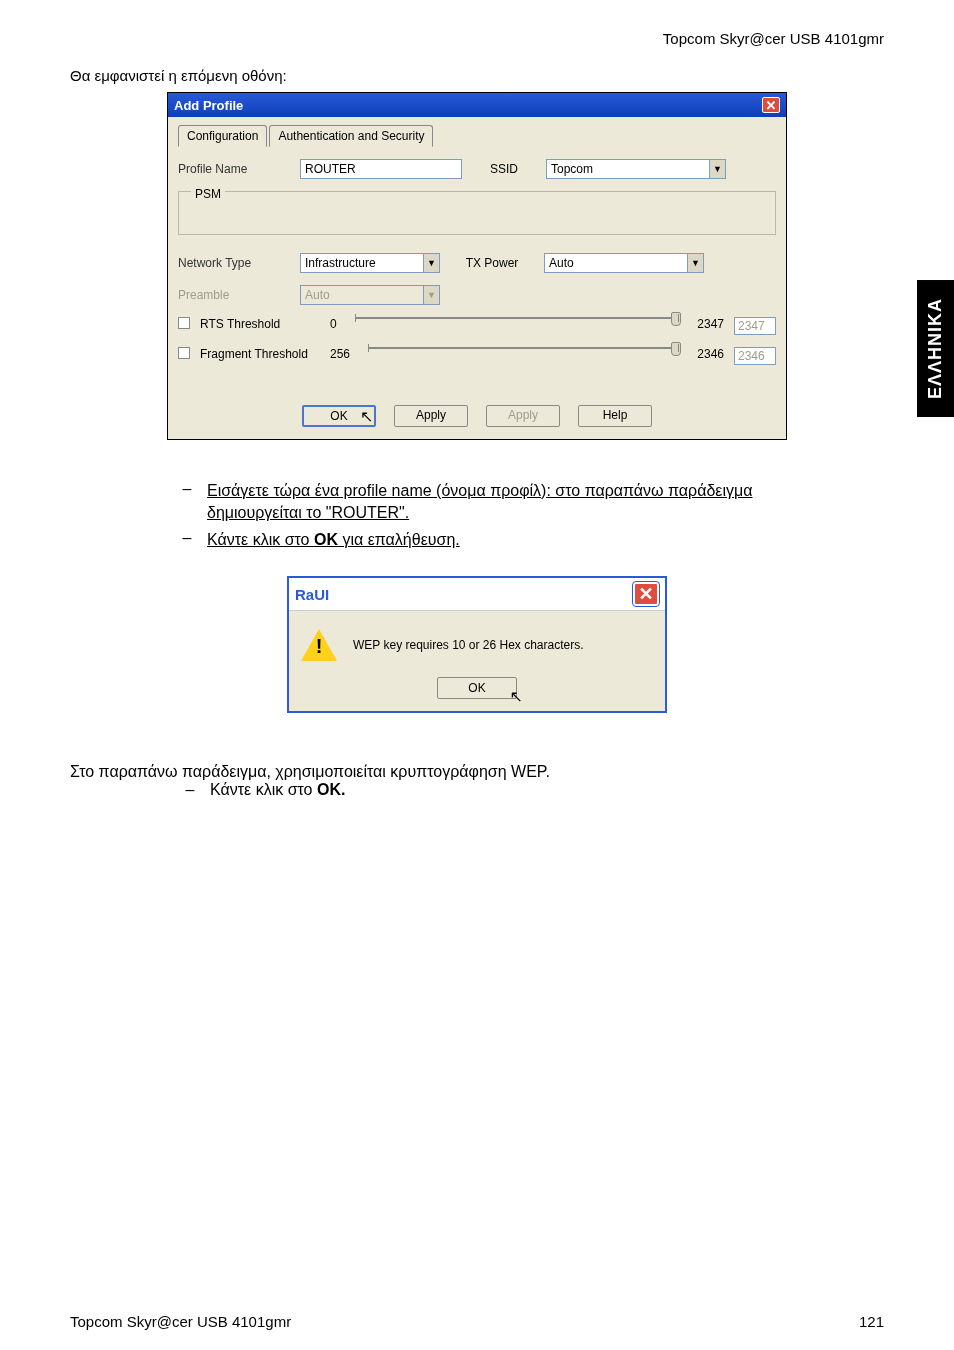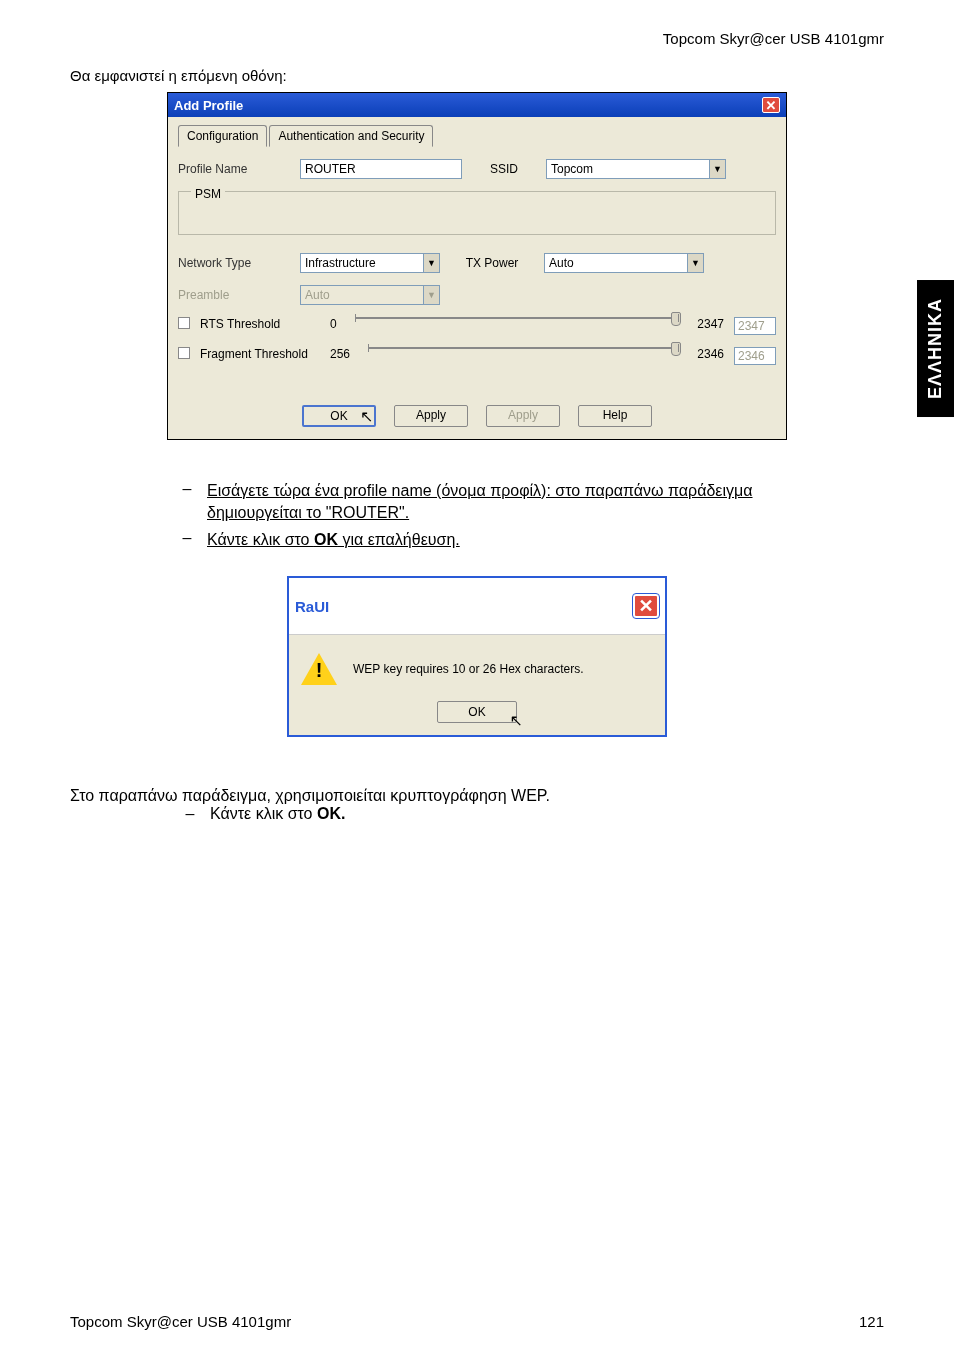--- a/index.html
+++ b/index.html
@@ -219,21 +219,21 @@
     margin: 0 0 30px 0;
     line-height: 1.4;
   }
   .small-dialog {
     width: 380px;
     margin: 0 auto 50px auto;
     border: 2px solid #2a5bd7;
   }
   .small-titlebar {
     background: #fff;
-    padding: 16px 6px;
+    padding: 4px 6px;
     display:flex;
     justify-content:space-between;
     align-items:center;
     border-bottom: 1px solid #ccc;
   }
   .small-title { color:#2a5bd7; font-weight:bold; font-size:15px;}
   .big-close {
     width:26px;height:24px;
     background:#e04c3e;
     border:2px solid #fff;

